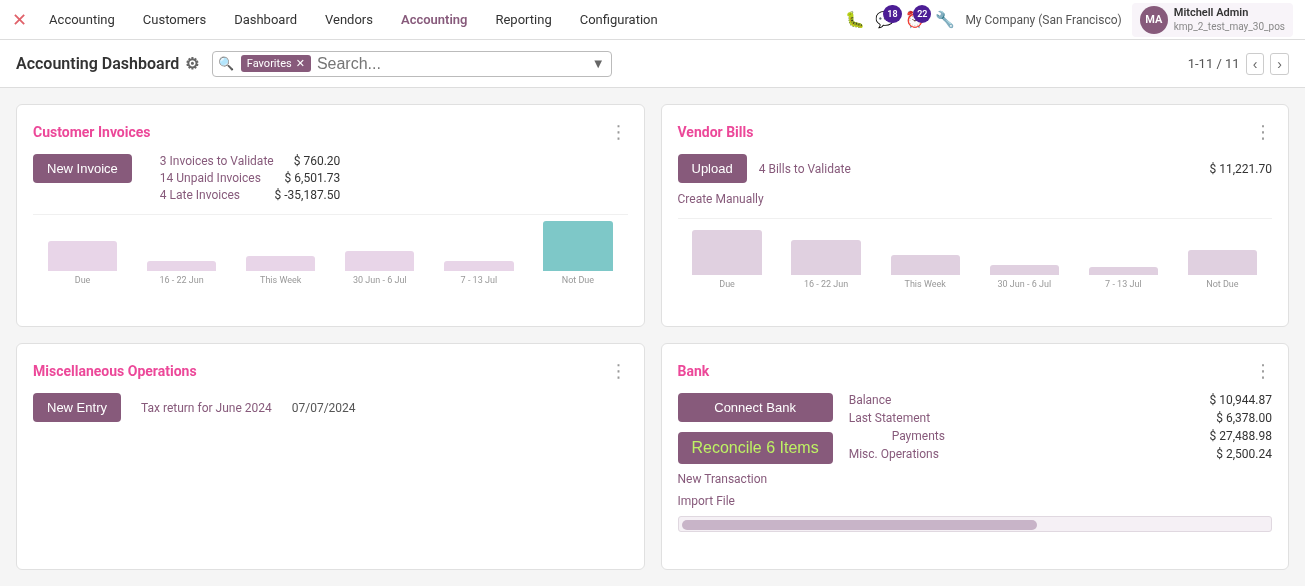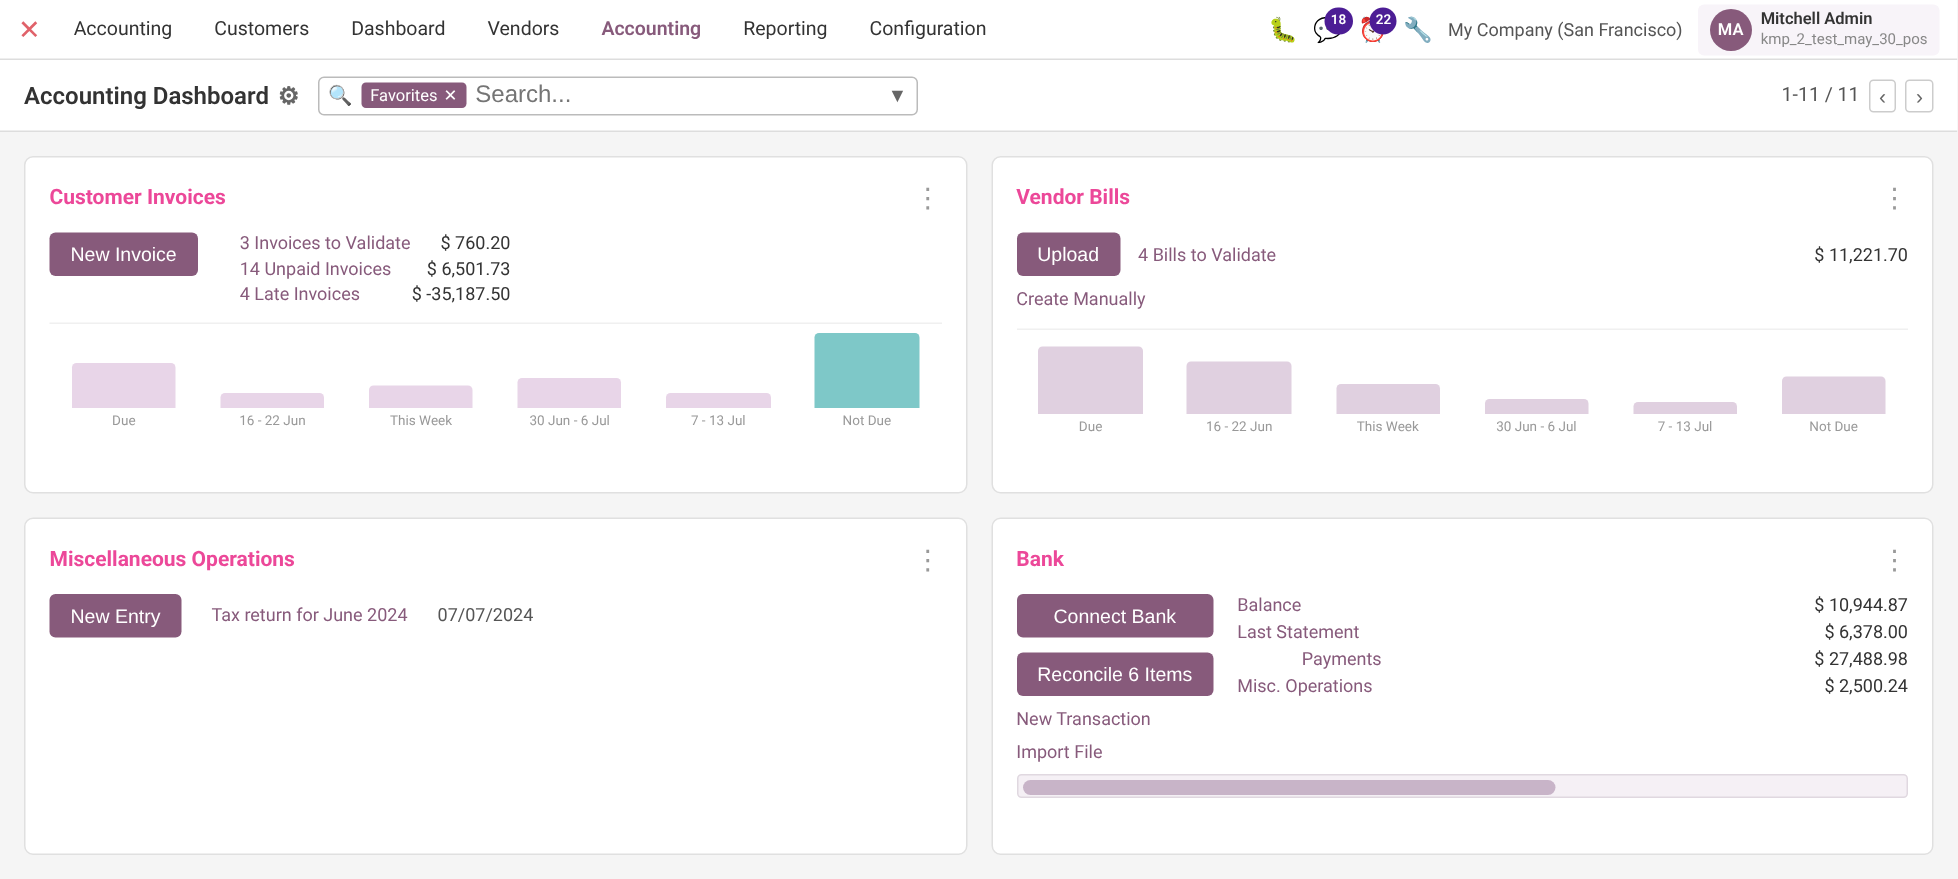--- a/index.html
+++ b/index.html
@@ -60,21 +60,21 @@
     .chart-area { margin-top: 12px; border-top: 1px solid #f0f0f0; padding-top: 10px; }
     .bars-container { display: flex; align-items: flex-end; gap: 0; height: 60px; }
     .bar-group { display: flex; flex-direction: column; align-items: center; flex: 1; }
     .bar { width: 70%; border-radius: 3px 3px 0 0; }
     .bar-label { font-size: 9px; color: #999; margin-top: 4px; text-align: center; }
 
     
     .misc-row { display: flex; align-items: center; gap: 20px; margin-top: 4px; }
     .misc-link { color: #875a7b; cursor: pointer; font-size: 12px; }
     .misc-date { color: #555; font-size: 12px; }
-    .btn-reconcile { background: #875a7b; color: #ffffff; border: none; border-radius: 4px; padding: 7px 14px; cursor: pointer; font-size: 13px; font-weight: 500; }
+    .btn-reconcile { background: #875a7b; color: #bef264; border: none; border-radius: 4px; padding: 7px 14px; cursor: pointer; font-size: 16px; font-weight: 500; }
     .stat-label { color: #875a7b; font-size: 12px; cursor: pointer; }
     .stat-value { color: #333; font-size: 12px; }
     .bank-left { display: flex; flex-direction: column; gap: 8px; }
     .bank-stat-row { display: flex; justify-content: space-between; gap: 40px; }
 
     
     .scrollbar-area { height: 16px; background: #f5f0f5; border: 1px solid #e0d8e0; border-radius: 3px; position: relative; margin-top: 8px; }
     .scrollbar-thumb { height: 10px; background: #c8b4c8; border-radius: 5px; position: absolute; top: 3px; left: 3px; width: 60%; }
 
     .vendor-bills-row { display: flex; align-items: center; gap: 12px; margin-bottom: 8px; }

